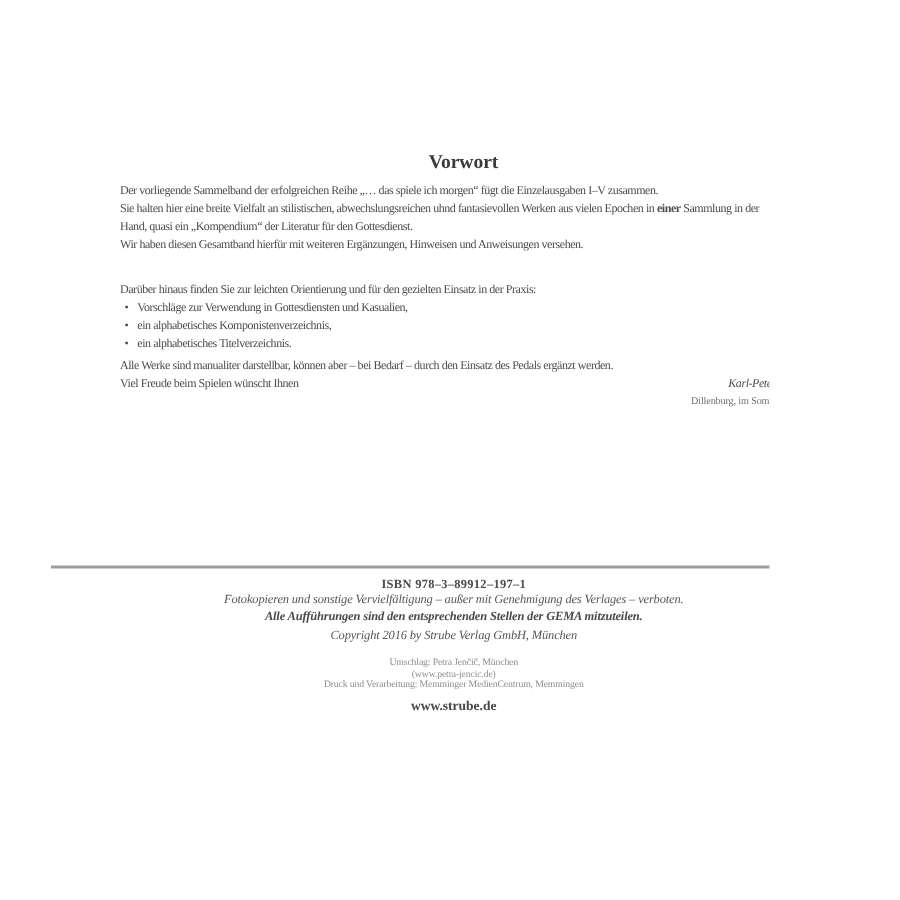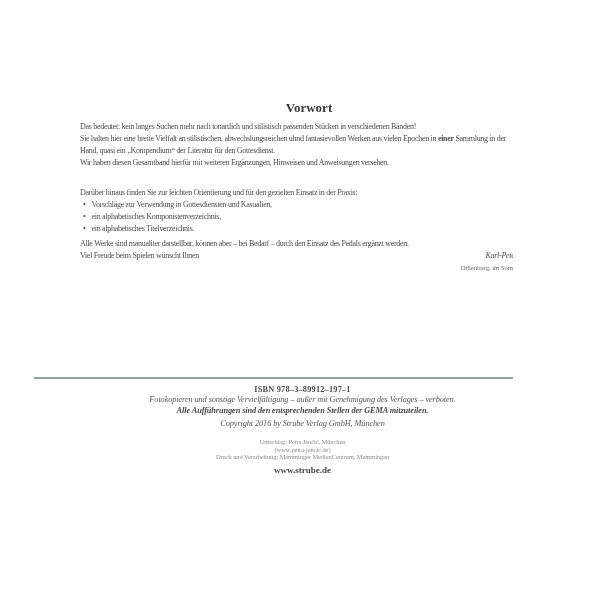--- a/index.html
+++ b/index.html
@@ -106,21 +106,21 @@
 </style>
 </head>
 <body>
 
 <div class="page">
 
   <div class="content">
     <div class="title">Vorwort</div>
 
     <div class="para1">
-      <div class="tline">Das bedeutet: kein langes Suchen mehr nach tonartlich und stilistisch passenden Stücken in verschiedenen Bänden!</div>
+      <div class="tline">Der vorliegende Sammelband der erfolgreichen Reihe „… das spiele ich morgen“ fügt die Einzelausgaben I–V zusammen.</div>
       <div class="tline"><span>Sie halten hier eine breite Vielfalt an stilistischen, abwechslungsreichen uhnd fantasievollen Werken aus vielen Epochen in </span><b>einer</b><span> Sammlung in der</span></div>
       <div class="tline">Hand, quasi ein „Kompendium“ der Literatur für den Gottesdienst.</div>
       <div class="tline">Wir haben diesen Gesamtband hierfür mit weiteren Ergänzungen, Hinweisen und Anweisungen versehen.</div>
     </div>
 
     <div class="intro tline">Darüber hinaus finden Sie zur leichten Orientierung und für den gezielten Einsatz in der Praxis:</div>
 
     <ul class="bullets">
       <li>
           <span class="bullet-dot">•</span>

